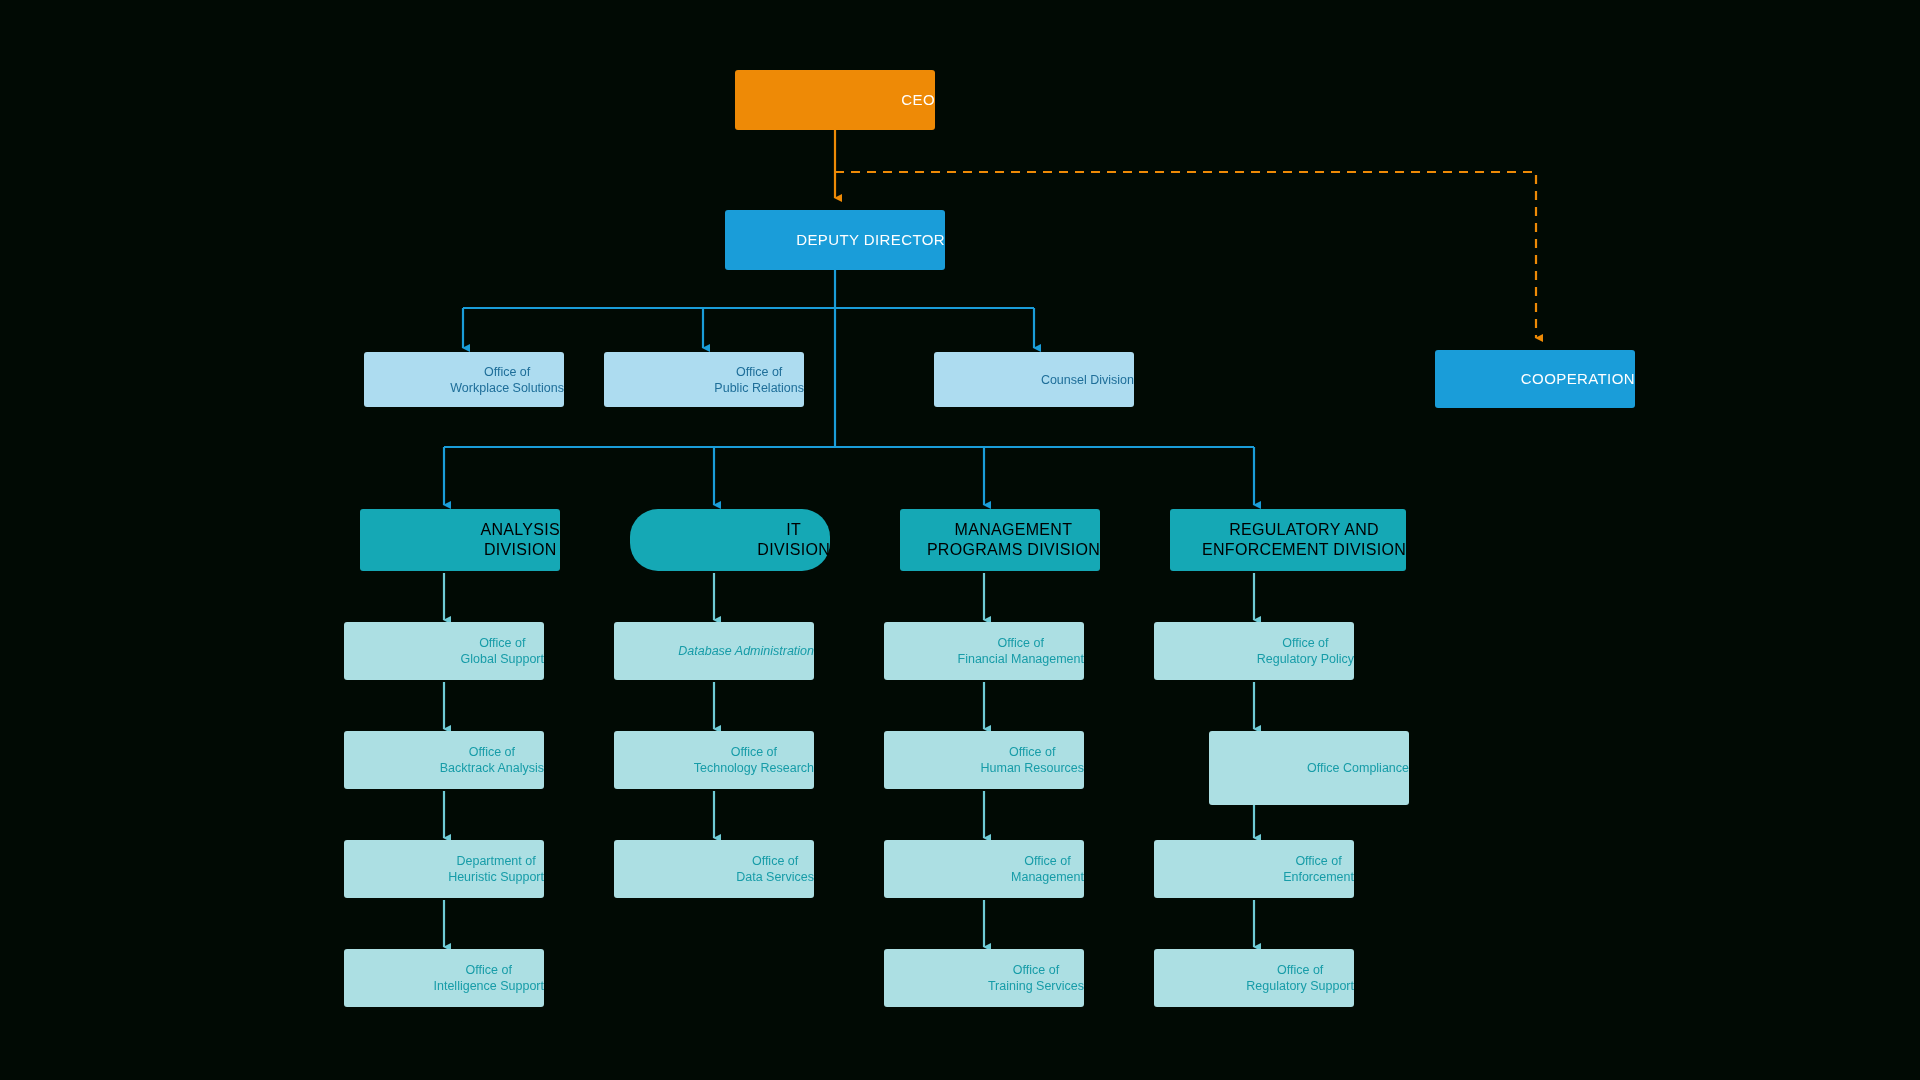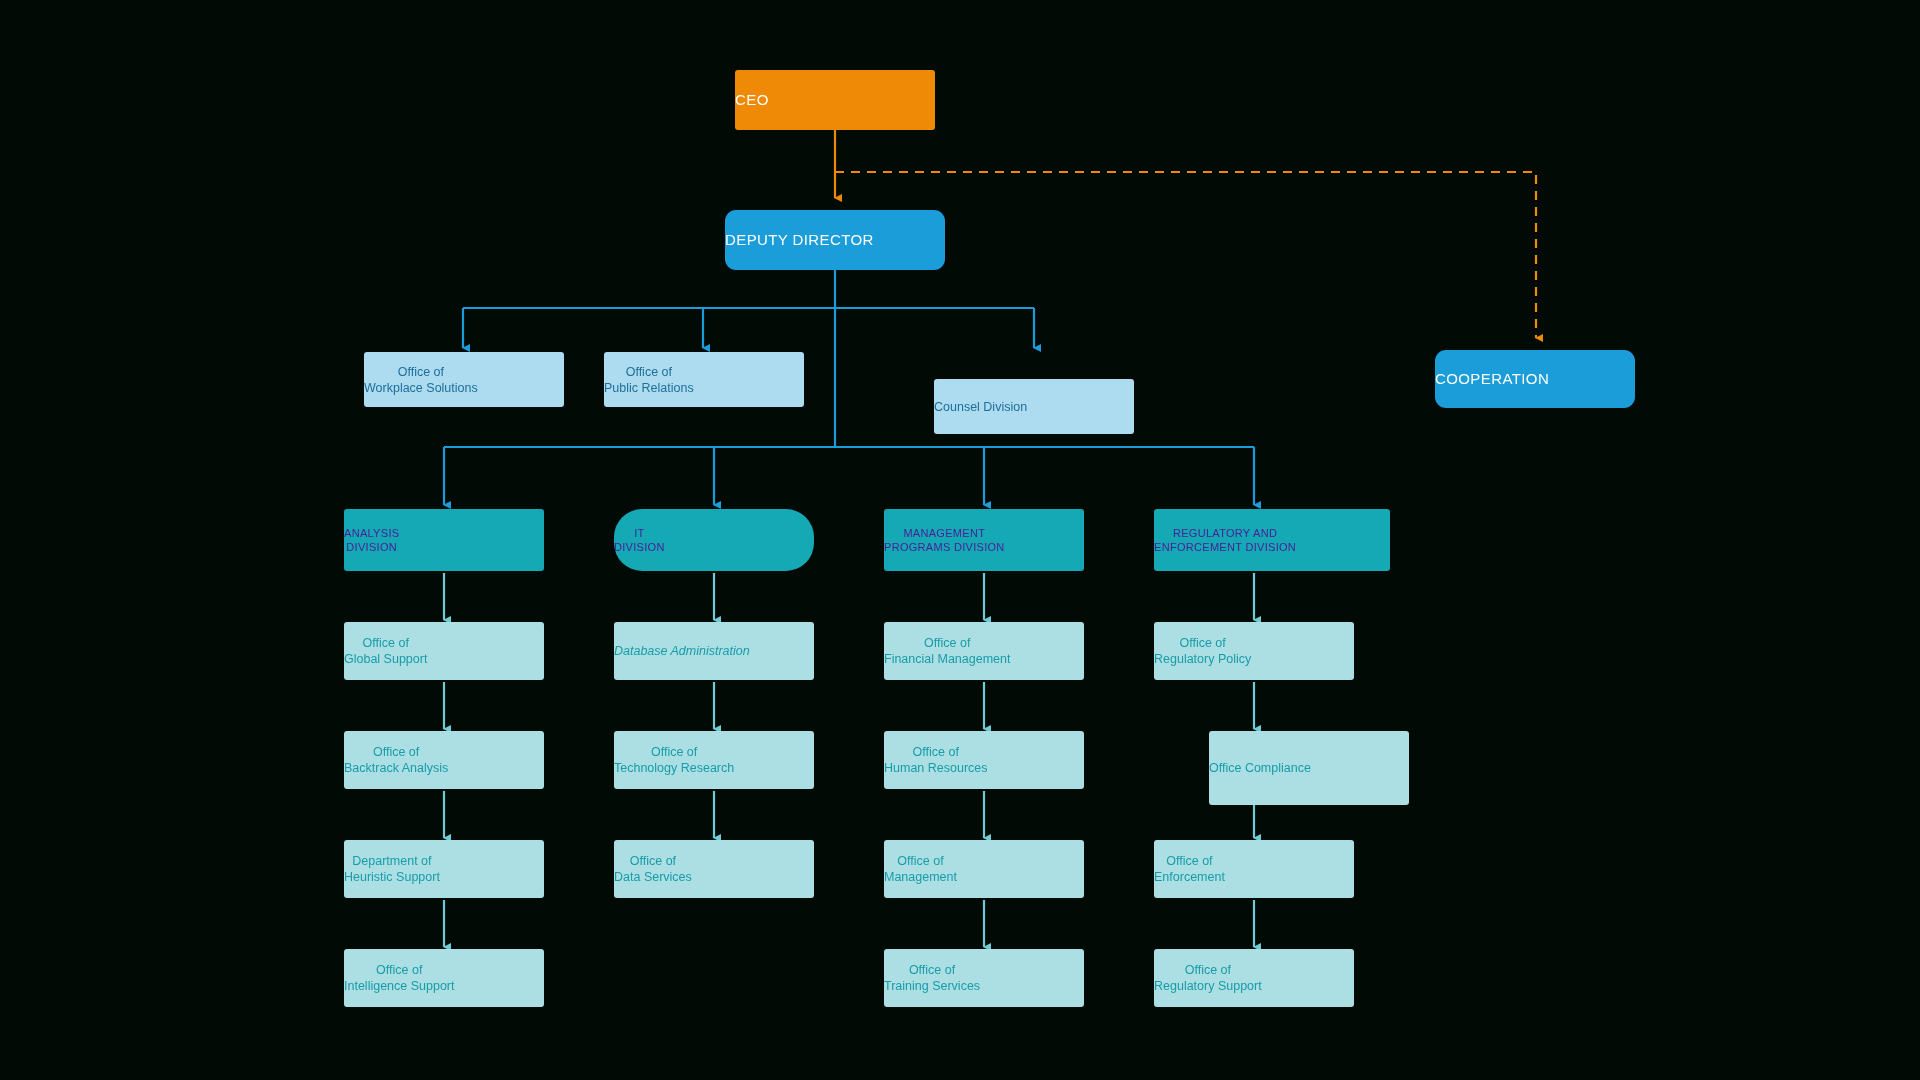--- a/index.html
+++ b/index.html
@@ -21,50 +21,50 @@
     left: 0; top: 0;
     width: 1920px;
     height: 1080px;
     pointer-events: none;
   }
   .node {
     position: absolute;
     box-sizing: border-box;
     display: flex;
     align-items: center;
-    justify-content: flex-start;
+    justify-content: flex-end;
     text-align: center;
     border-radius: 3px;
     line-height: 1.28;
     white-space: pre-line;
     z-index: 3;
   }
   .node.root {
     background: #EE8A06;
     color: #ffffff;
     font-size: 15px;
     letter-spacing: 0.4px;
   }
   .node.exec {
     background: #1A9DD9;
     color: #ffffff;
     font-size: 15px;
     letter-spacing: 0.4px;
-    border-radius: 11px;
   }
   .node.office {
     background: #ADDCF0;
     color: #1E6E99;
     font-size: 12.5px;
   }
   .node.division {
     background: #15A8B5;
-    color: #4c1d95;
-    font-size: 11px;
+    color: #000000;
+    font-size: 16px;
     letter-spacing: 0.3px;
+    margin-left: 16px;
   }
   .node.sub {
     background: #ACDFE3;
     color: #179CA8;
     font-size: 12.5px;
   }
 </style>
 </head>
 <body>
 
@@ -138,21 +138,21 @@
   </div>
 
   <div class="node office" style="left:364px; top:352px; width:200px; height:55px;">
     <span>Office of
 Workplace Solutions</span>
   </div>
   <div class="node office" style="left:604px; top:352px; width:200px; height:55px;">
     <span>Office of
 Public Relations</span>
   </div>
-  <div class="node office" style="left:934px; top:352px; width:200px; height:55px;margin-top:27px;">
+  <div class="node office" style="left:934px; top:352px; width:200px; height:55px;">
     <span>Counsel Division</span>
   </div>
 
   <div class="node division" style="left:344px; top:509px; width:200px; height:62px;">
     <span>ANALYSIS
 DIVISION</span>
   </div>
   <div class="node division" style="left:614px; top:509px; width:200px; height:62px;border-radius:28px;">
     <span>IT
 DIVISION</span>

